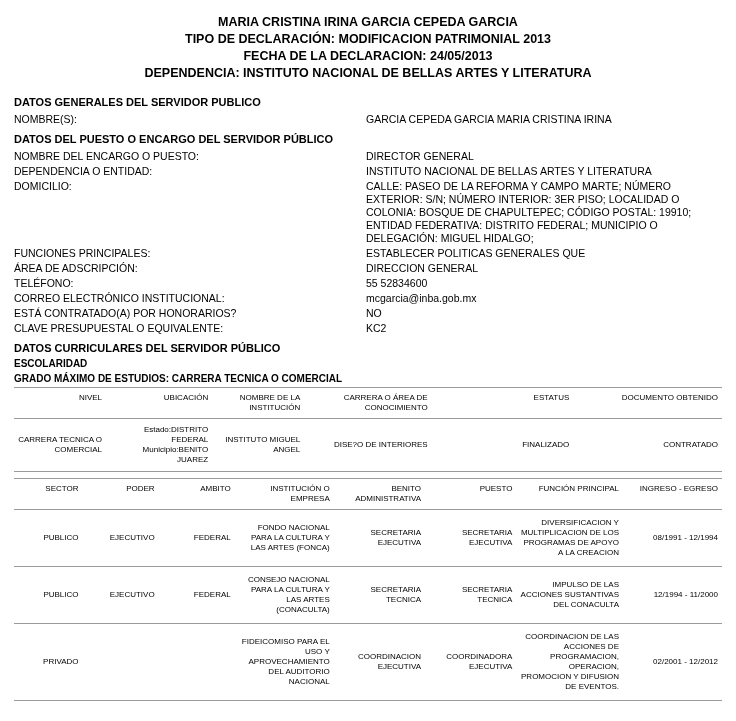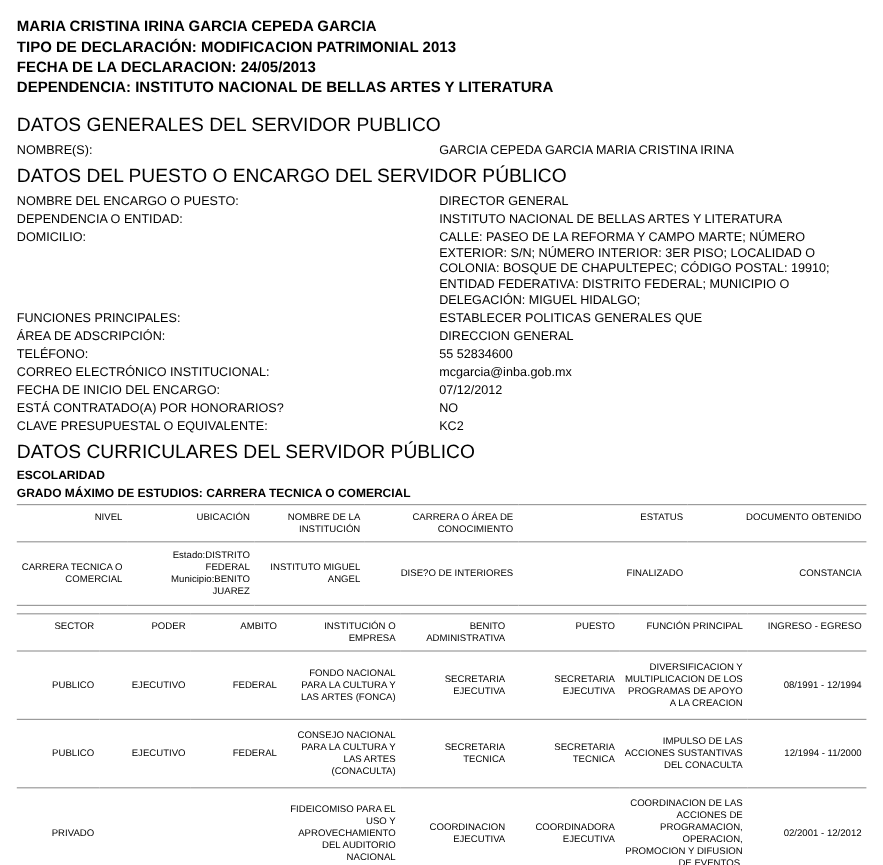--- a/index.html
+++ b/index.html
@@ -16,30 +16,30 @@
     overflow: hidden;
   }
   .page {
     width: 736px;
     height: 721px;
     box-sizing: border-box;
     padding: 14px 14px 0 14px;
     position: relative;
   }
   .header {
-    text-align: left;
+    text-align: center;
     font-weight: bold;
     font-size: 12.5px;
     line-height: 17px;
     margin-bottom: 14px;
   }
   .header div { white-space: nowrap; }
   .section-title {
-    font-weight: normal;
-    font-size: 16px;
+    font-weight: bold;
+    font-size: 11px;
     margin: 6px 0 4px 0;
   }
   .kv-table {
     width: 100%;
     border-collapse: collapse;
     font-size: 10.5px;
   }
   .kv-table td {
     vertical-align: top;
     padding: 1px 0;
@@ -126,24 +126,20 @@
     </tr>
     <tr>
       <td class="kv-label">TELÉFONO:</td>
       <td class="kv-value">55 52834600</td>
     </tr>
     <tr>
       <td class="kv-label">CORREO ELECTRÓNICO INSTITUCIONAL:</td>
       <td class="kv-value">mcgarcia@inba.gob.mx</td>
     </tr>
     <tr>
-      <td class="kv-label">FECHA DE INICIO DEL ENCARGO:</td>
-      <td class="kv-value">07/12/2012</td>
-    </tr>
-    <tr>
       <td class="kv-label">ESTÁ CONTRATADO(A) POR HONORARIOS?</td>
       <td class="kv-value">NO</td>
     </tr>
     <tr>
       <td class="kv-label">CLAVE PRESUPUESTAL O EQUIVALENTE:</td>
       <td class="kv-value">KC2</td>
     </tr>
   </tbody>
     </table>
 
@@ -162,21 +158,21 @@
         <th style="width:21%">DOCUMENTO OBTENIDO</th>
       </tr>
     </thead>
     <tbody>
       <tr>
         <td>CARRERA TECNICA O COMERCIAL</td>
         <td>Estado:DISTRITO FEDERAL Municipio:BENITO JUAREZ</td>
         <td>INSTITUTO MIGUEL ANGEL</td>
         <td>DISE?O DE INTERIORES</td>
         <td>FINALIZADO</td>
-        <td>CONSTANCIA</td>
+        <td>CONTRATADO</td>
       </tr>
     </tbody>
   </table>
 
 
   <table class="grid laboral">
     <thead>
       <tr>
         <th style="width:9%">SECTOR</th>
         <th style="width:10%">PODER</th>

